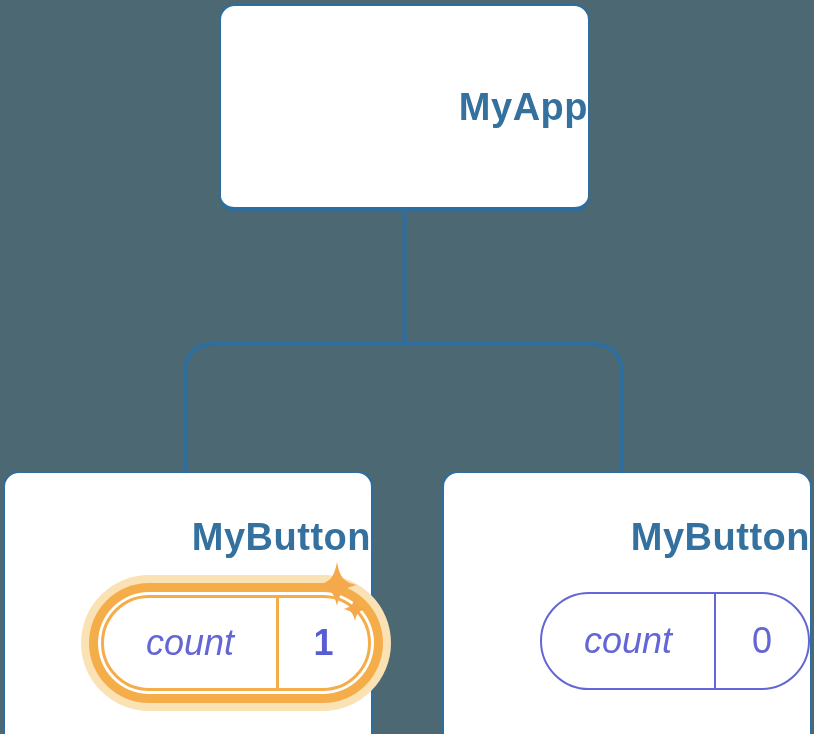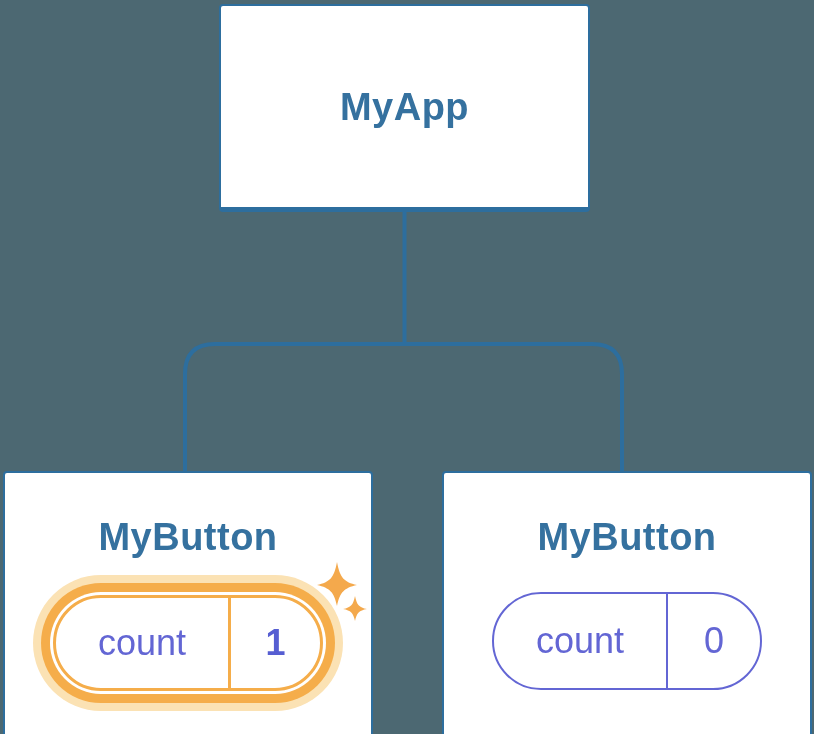--- a/index.html
+++ b/index.html
@@ -20,24 +20,24 @@
     position: absolute;
     inset: 0;
     pointer-events: none;
   }
   .node {
     position: absolute;
     box-sizing: border-box;
     background: #ffffff;
     border: 2.5px solid #2D6E9E;
     border-bottom-width: 5px;
-    border-radius: 4px;
+    border-radius: 16px;
     display: flex;
     flex-direction: column;
-    align-items: center;
+    align-items: flex-end;
   }
   .node-root {
     left: 219px; top: 4px;
     width: 371px; height: 208px;
     justify-content: center;
   }
   .node-child {
     top: 471px;
     width: 370px; height: 293px;
     border-bottom-width: 4px;
@@ -75,20 +75,21 @@
       0 0 0 12px #F5AD4A,
       0 0 0 20px #FBE2B4;
   }
   .pill-label {
     width: 172px;
     display: flex;
     align-items: center;
     justify-content: center;
     font-size: 36px;
     color: #6366D4;
+    font-style: italic;
   }
   .pill-divider {
     width: 2px;
     background: #6366D4;
   }
   .pill-highlight .pill-divider { width: 3px; background: #F5AD4A; }
   .pill-value {
     flex: 1;
     display: flex;
     align-items: center;

